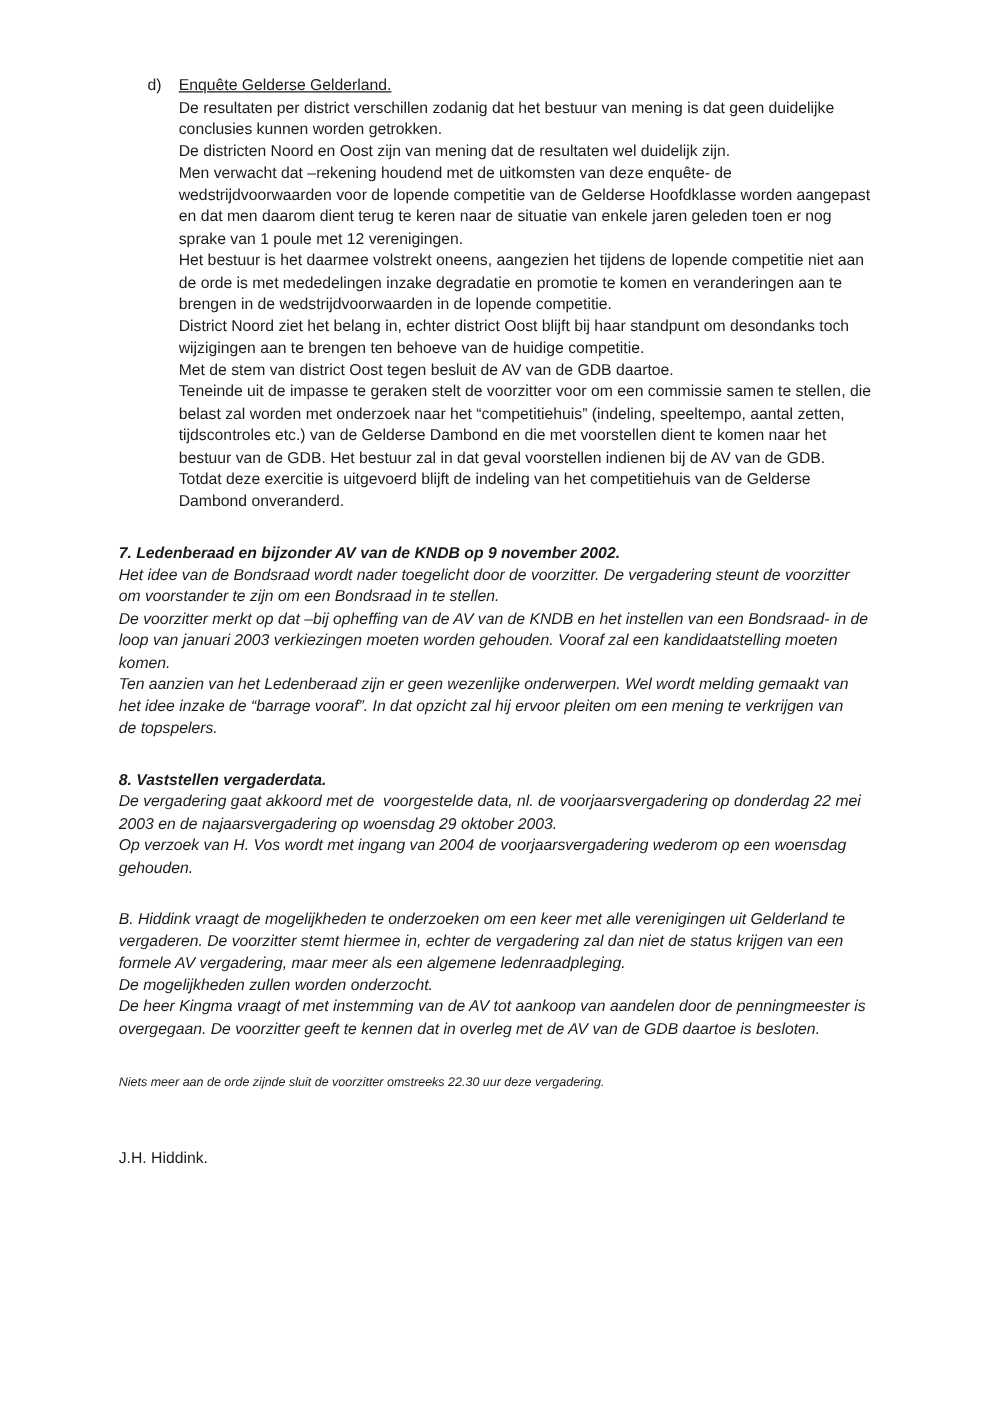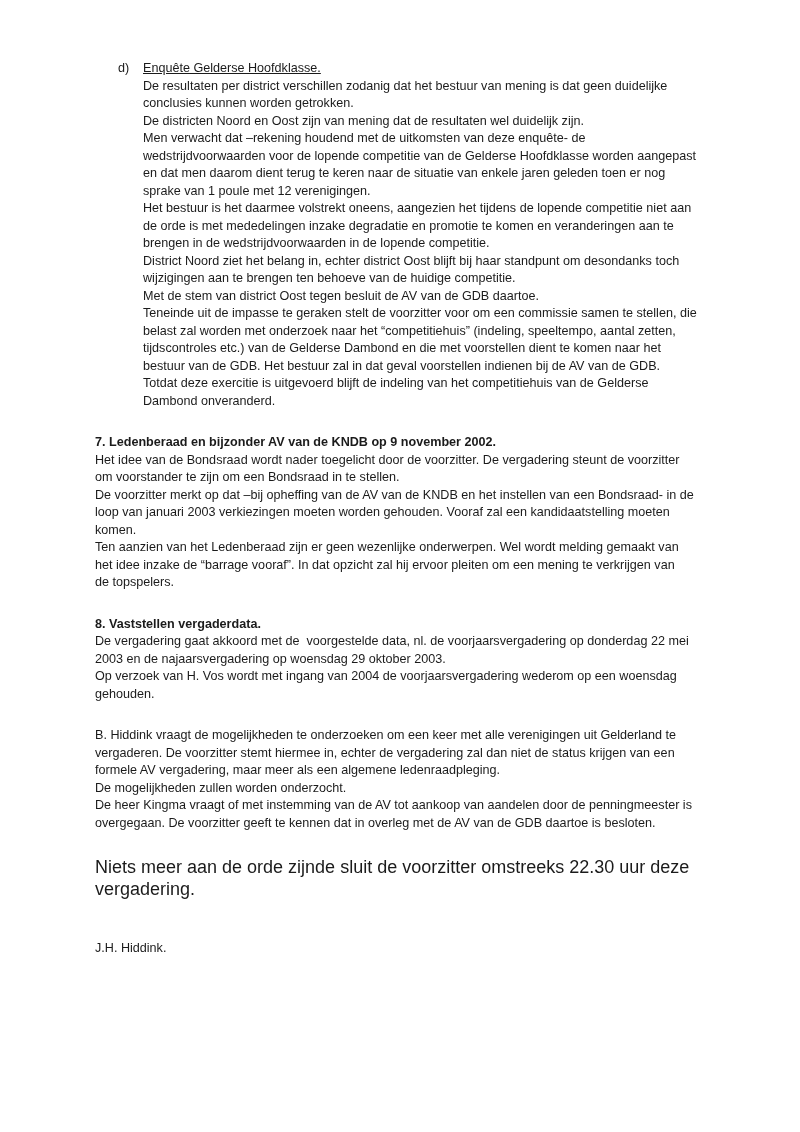--- a/index.html
+++ b/index.html
@@ -33,42 +33,43 @@
     flex: 0 0 25px;
   }
   .item-d .item-content {
     flex: 1 1 auto;
   }
   .item-heading {
     text-decoration: underline;
   }
   .doc-section {
     margin-top: 24px;
+    font-style: italic;
   }
   .section-heading {
     font-weight: bold;
   }
   .closing-line {
-    font-size: 18px;
+    font-size: 10px;
     line-height: 22px;
     margin-top: 12px;
   }
   .doc-footer {
     margin-top: 40px;
   }
 </style>
 </head>
 <body>
 
 <div class="page">
 
   <div class="item-d">
     <span class="marker">d)</span>
     <div class="item-content">
-      <div class="item-heading">Enquête Gelderse Hoofdklasse.</div>
+      <div class="item-heading">Enquête Gelderse Gelderland.</div>
       <div class="body-text">De resultaten per district verschillen zodanig dat het bestuur van mening is dat geen duidelijke
 conclusies kunnen worden getrokken.
 De districten Noord en Oost zijn van mening dat de resultaten wel duidelijk zijn.
 Men verwacht dat –rekening houdend met de uitkomsten van deze enquête- de
 wedstrijdvoorwaarden voor de lopende competitie van de Gelderse Hoofdklasse worden aangepast
 en dat men daarom dient terug te keren naar de situatie van enkele jaren geleden toen er nog
 sprake van 1 poule met 12 verenigingen.
 Het bestuur is het daarmee volstrekt oneens, aangezien het tijdens de lopende competitie niet aan
 de orde is met mededelingen inzake degradatie en promotie te komen en veranderingen aan te
 brengen in de wedstrijdvoorwaarden in de lopende competitie.

